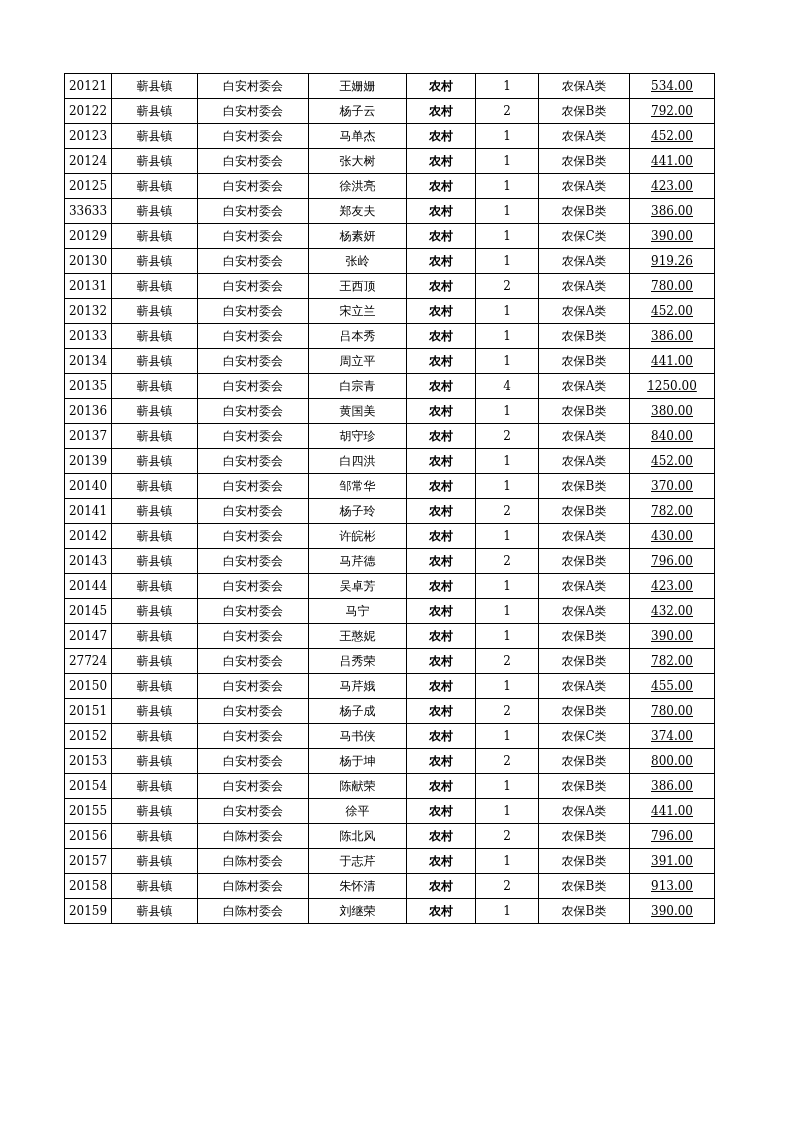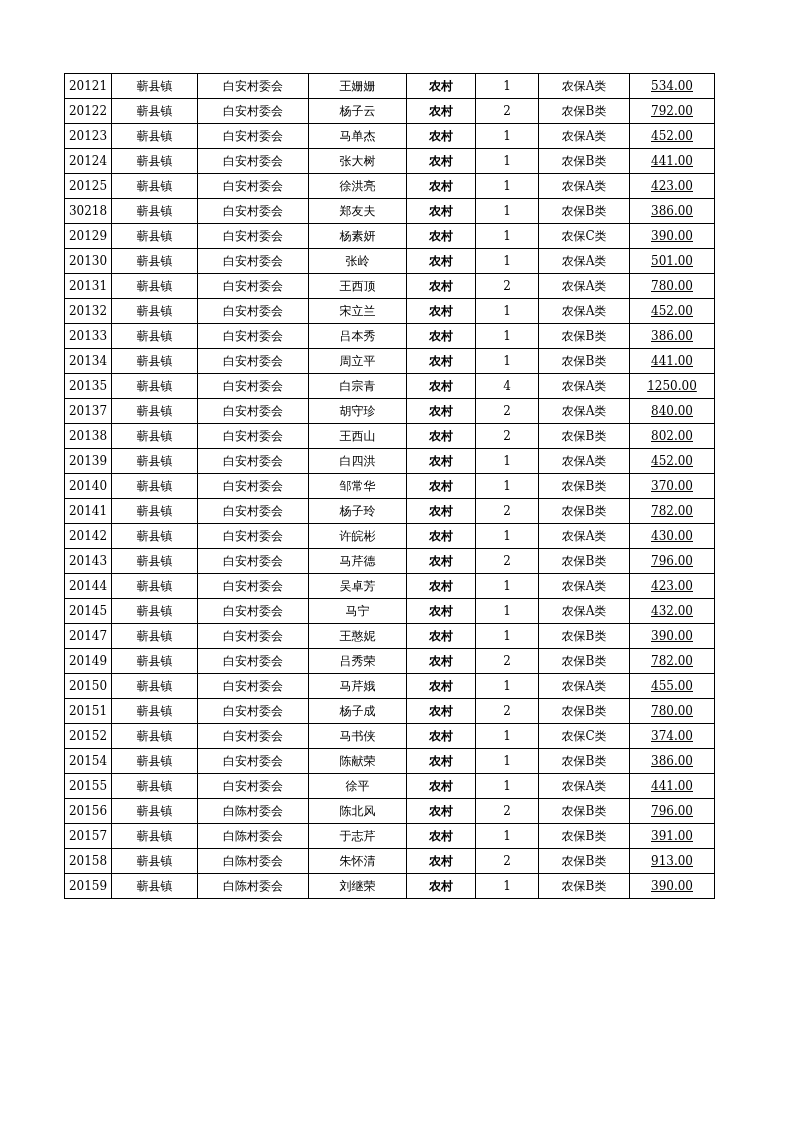--- a/index.html
+++ b/index.html
@@ -93,21 +93,21 @@
           <td class="col-0">20125</td>
           <td class="col-1">蕲县镇</td>
           <td class="col-2">白安村委会</td>
           <td class="col-3">徐洪亮</td>
           <td class="col-4">农村</td>
           <td class="col-5">1</td>
           <td class="col-6">农保A类</td>
           <td class="col-7">423.00</td>
         </tr>
         <tr>
-          <td class="col-0">30218</td>
+          <td class="col-0">33633</td>
           <td class="col-1">蕲县镇</td>
           <td class="col-2">白安村委会</td>
           <td class="col-3">郑友夫</td>
           <td class="col-4">农村</td>
           <td class="col-5">1</td>
           <td class="col-6">农保B类</td>
           <td class="col-7">386.00</td>
         </tr>
         <tr>
           <td class="col-0">20129</td>
@@ -120,21 +120,21 @@
           <td class="col-7">390.00</td>
         </tr>
         <tr>
           <td class="col-0">20130</td>
           <td class="col-1">蕲县镇</td>
           <td class="col-2">白安村委会</td>
           <td class="col-3">张岭</td>
           <td class="col-4">农村</td>
           <td class="col-5">1</td>
           <td class="col-6">农保A类</td>
-          <td class="col-7">501.00</td>
+          <td class="col-7">919.26</td>
         </tr>
         <tr>
           <td class="col-0">20131</td>
           <td class="col-1">蕲县镇</td>
           <td class="col-2">白安村委会</td>
           <td class="col-3">王西顶</td>
           <td class="col-4">农村</td>
           <td class="col-5">2</td>
           <td class="col-6">农保A类</td>
           <td class="col-7">780.00</td>
@@ -173,40 +173,40 @@
           <td class="col-0">20135</td>
           <td class="col-1">蕲县镇</td>
           <td class="col-2">白安村委会</td>
           <td class="col-3">白宗青</td>
           <td class="col-4">农村</td>
           <td class="col-5">4</td>
           <td class="col-6">农保A类</td>
           <td class="col-7">1250.00</td>
         </tr>
         <tr>
+          <td class="col-0">20136</td>
+          <td class="col-1">蕲县镇</td>
+          <td class="col-2">白安村委会</td>
+          <td class="col-3">黄国美</td>
+          <td class="col-4">农村</td>
+          <td class="col-5">1</td>
+          <td class="col-6">农保B类</td>
+          <td class="col-7">380.00</td>
+        </tr>
+        <tr>
           <td class="col-0">20137</td>
           <td class="col-1">蕲县镇</td>
           <td class="col-2">白安村委会</td>
           <td class="col-3">胡守珍</td>
           <td class="col-4">农村</td>
           <td class="col-5">2</td>
           <td class="col-6">农保A类</td>
           <td class="col-7">840.00</td>
         </tr>
         <tr>
-          <td class="col-0">20138</td>
-          <td class="col-1">蕲县镇</td>
-          <td class="col-2">白安村委会</td>
-          <td class="col-3">王西山</td>
-          <td class="col-4">农村</td>
-          <td class="col-5">2</td>
-          <td class="col-6">农保B类</td>
-          <td class="col-7">802.00</td>
-        </tr>
-        <tr>
           <td class="col-0">20139</td>
           <td class="col-1">蕲县镇</td>
           <td class="col-2">白安村委会</td>
           <td class="col-3">白四洪</td>
           <td class="col-4">农村</td>
           <td class="col-5">1</td>
           <td class="col-6">农保A类</td>
           <td class="col-7">452.00</td>
         </tr>
         <tr>
@@ -273,21 +273,21 @@
           <td class="col-0">20147</td>
           <td class="col-1">蕲县镇</td>
           <td class="col-2">白安村委会</td>
           <td class="col-3">王憨妮</td>
           <td class="col-4">农村</td>
           <td class="col-5">1</td>
           <td class="col-6">农保B类</td>
           <td class="col-7">390.00</td>
         </tr>
         <tr>
-          <td class="col-0">20149</td>
+          <td class="col-0">27724</td>
           <td class="col-1">蕲县镇</td>
           <td class="col-2">白安村委会</td>
           <td class="col-3">吕秀荣</td>
           <td class="col-4">农村</td>
           <td class="col-5">2</td>
           <td class="col-6">农保B类</td>
           <td class="col-7">782.00</td>
         </tr>
         <tr>
           <td class="col-0">20150</td>
@@ -311,20 +311,30 @@
         </tr>
         <tr>
           <td class="col-0">20152</td>
           <td class="col-1">蕲县镇</td>
           <td class="col-2">白安村委会</td>
           <td class="col-3">马书侠</td>
           <td class="col-4">农村</td>
           <td class="col-5">1</td>
           <td class="col-6">农保C类</td>
           <td class="col-7">374.00</td>
+        </tr>
+        <tr>
+          <td class="col-0">20153</td>
+          <td class="col-1">蕲县镇</td>
+          <td class="col-2">白安村委会</td>
+          <td class="col-3">杨于坤</td>
+          <td class="col-4">农村</td>
+          <td class="col-5">2</td>
+          <td class="col-6">农保B类</td>
+          <td class="col-7">800.00</td>
         </tr>
         <tr>
           <td class="col-0">20154</td>
           <td class="col-1">蕲县镇</td>
           <td class="col-2">白安村委会</td>
           <td class="col-3">陈献荣</td>
           <td class="col-4">农村</td>
           <td class="col-5">1</td>
           <td class="col-6">农保B类</td>
           <td class="col-7">386.00</td>

